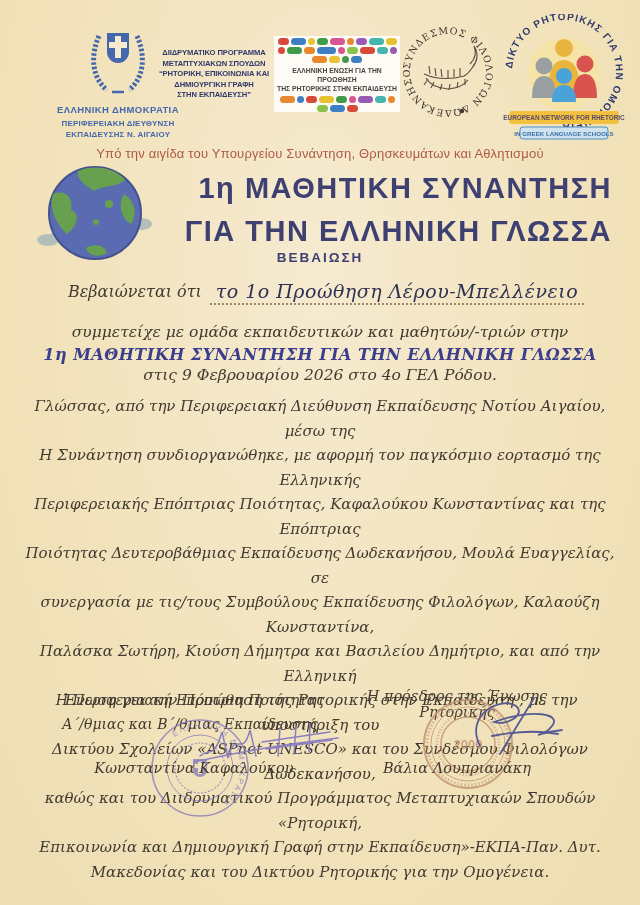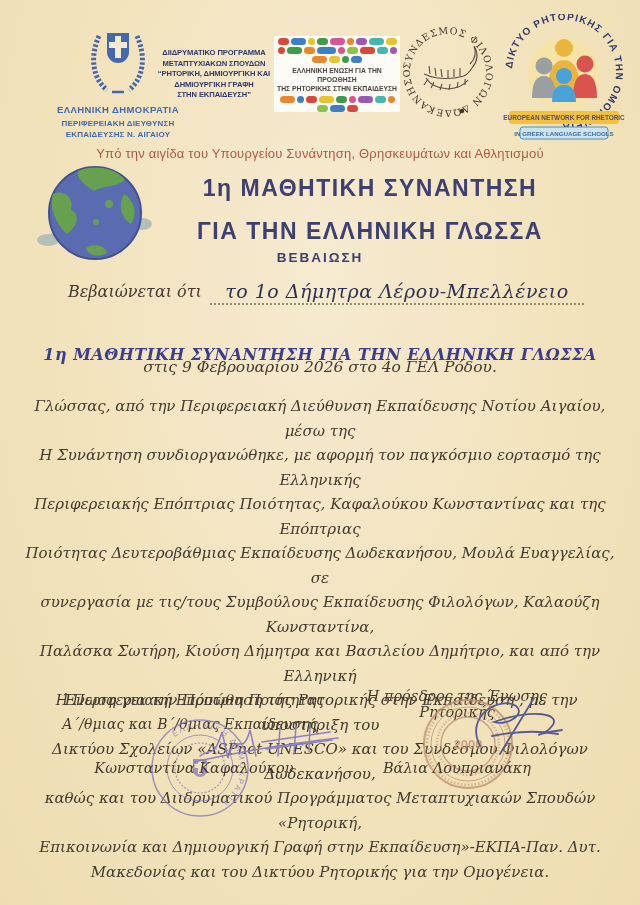--- a/index.html
+++ b/index.html
@@ -31,36 +31,36 @@
   .mosaic .mtext { text-align:center; font-size:6.8px; font-weight:bold; color:#4a4340;
                    line-height:9px; padding:2px 0; background:#fdfbf5; }
 
   .ship-seal { left:402px; top:26px; }
   .rhet-logo { left:492px; top:14px; }
 
   
   .aegis { left:0; top:146px; width:100%; text-align:center;
            font-size:13px; font-weight:500; color:#ad5a45; letter-spacing:.2px; }
   .globe { left:36px; top:160px; }
-  .title { left:128px; top:167px; width:484px; text-align:center;
-           font-size:23px; font-weight:bold; color:#3e4071; letter-spacing:1.5px; line-height:43px; }
+  .title { left:128px; top:167px; width:484px; text-align:right;
+           font-size:29px; font-weight:bold; color:#3e4071; letter-spacing:1.5px; line-height:43px; }
   .subtitle { left:0; top:250px; width:100%; text-align:center;
               font-size:13.5px; font-weight:bold; color:#3e4071; letter-spacing:2px; }
 
   
   .script { font-family:"DejaVu Serif", serif; font-style:italic; color:#413a30; }
   .certify-row { left:68px; top:280px; width:516px; display:flex; align-items:center; }
   .certify-label { font-size:16px; white-space:nowrap; padding-bottom:3px; }
   .recipient-wrap { flex:1; margin-left:8px; border-bottom:2px dotted #9c8a66; text-align:center; padding-bottom:1px; }
   .recipient { font-size:19px; color:#2d3154; letter-spacing:.5px; white-space:nowrap; }
 
   .participation { left:0; top:323px; width:100%; text-align:center; font-size:15.5px; }
   .event-line { left:0; top:345px; width:100%; text-align:center;
                 font-size:16px; font-weight:bold; color:#3b3e8c; letter-spacing:.5px; }
-  .date-line { left:0; top:358px; width:100%; text-align:center; font-size:15.5px; }
+  .date-line { left:0; top:366px; width:100%; text-align:center; font-size:15.5px; }
   .body-text { left:24px; top:394px; width:592px; text-align:center; font-size:15px; line-height:24.5px; }
 
   
   .sig-title-left { left:54px; top:688px; width:272px; text-align:center; font-size:14px; line-height:24px; }
   .sig-title-right { left:342px; top:688px; width:230px; text-align:center; font-size:14.5px; }
   .name { text-align:center; font-size:14.5px; z-index:5; }
   .name-left  { left:58px;  top:760px; width:272px; }
   .name-right { left:342px; top:760px; width:230px; }
   .stamp-left { left:148px; top:716px; z-index:1; }
   .squiggle-left { left:192px; top:716px; z-index:2; }
@@ -82,21 +82,21 @@
       <path d="M29,68 h12" stroke="#4468ad" stroke-width="2.5" fill="none"></path>
     </svg>
     <div class="rep-name">ΕΛΛΗΝΙΚΗ ΔΗΜΟΚΡΑΤΙΑ</div>
     <div class="rep-sub">ΠΕΡΙΦΕΡΕΙΑΚΗ ΔΙΕΥΘΥΝΣΗ</div>
     <div class="rep-sub" style="margin-top:0;">ΕΚΠΑΙΔΕΥΣΗΣ Ν. ΑΙΓΑΙΟΥ</div>
   </div>
 
   <div class="abs program">
     <div>ΔΙΙΔΡΥΜΑΤΙΚΟ ΠΡΟΓΡΑΜΜΑ</div>
     <div>ΜΕΤΑΠΤΥΧΙΑΚΩΝ ΣΠΟΥΔΩΝ</div>
-    <div>“ΡΗΤΟΡΙΚΗ, ΔΗΜΙΟΥΡΓΙΚΗ ΚΑΙ</div>
+    <div>“ΡΗΤΟΡΙΚΗ, ΕΠΙΚΟΙΝΩΝΙΑ ΚΑΙ</div>
     <div>ΔΗΜΙΟΥΡΓΙΚΗ ΓΡΑΦΗ</div>
     <div>ΣΤΗΝ ΕΚΠΑΙΔΕΥΣΗ”</div>
   </div>
 
   <div class="abs mosaic">
     <div class="band top">
       <i class="w2 c1"></i>
         <i class="w3 c4"></i>
         <i class="w1 c6"></i>
         <i class="w2 c3"></i>
@@ -208,24 +208,25 @@
   <div class="abs title">
     <div>1η ΜΑΘΗΤΙΚΗ ΣΥΝΑΝΤΗΣΗ</div>
     <div>ΓΙΑ ΤΗΝ ΕΛΛΗΝΙΚΗ ΓΛΩΣΣΑ</div>
   </div>
 
   <div class="abs subtitle">ΒΕΒΑΙΩΣΗ</div>
 
   <div class="abs certify-row">
     <span class="script certify-label">Βεβαιώνεται ότι</span>
     <span class="recipient-wrap">
-      <span class="script recipient">το 1ο Δήμητρα Λέρου-Μπελλένειο</span>
+      <span class="script recipient">το 1ο Προώθηση Λέρου-Μπελλένειο</span>
     </span>
   </div>
 
+  <div class="abs script participation">συμμετείχε με ομάδα εκπαιδευτικών και μαθητών/-τριών στην</div>
   <div class="abs script event-line">1η ΜΑΘΗΤΙΚΗ ΣΥΝΑΝΤΗΣΗ ΓΙΑ ΤΗΝ ΕΛΛΗΝΙΚΗ ΓΛΩΣΣΑ</div>
   <div class="abs script date-line">στις 9 Φεβρουαρίου 2026 στο 4ο ΓΕΛ Ρόδου.</div>
 
   <div class="abs script body-text">
     <div>Γλώσσας, από την Περιφερειακή Διεύθυνση Εκπαίδευσης Νοτίου Αιγαίου, μέσω της</div>
     <div>Η Συνάντηση συνδιοργανώθηκε, με αφορμή τον παγκόσμιο εορτασμό της Ελληνικής</div>
     <div>Περιφερειακής Επόπτριας Ποιότητας, Καφαλούκου Κωνσταντίνας και της Επόπτριας</div>
     <div>Ποιότητας Δευτεροβάθμιας Εκπαίδευσης Δωδεκανήσου, Μουλά Ευαγγελίας, σε</div>
     <div>συνεργασία με τις/τους Συμβούλους Εκπαίδευσης Φιλολόγων, Καλαούζη Κωνσταντίνα,</div>
     <div>Παλάσκα Σωτήρη, Κιούση Δήμητρα και Βασιλείου Δημήτριο, και από την Ελληνική</div>

